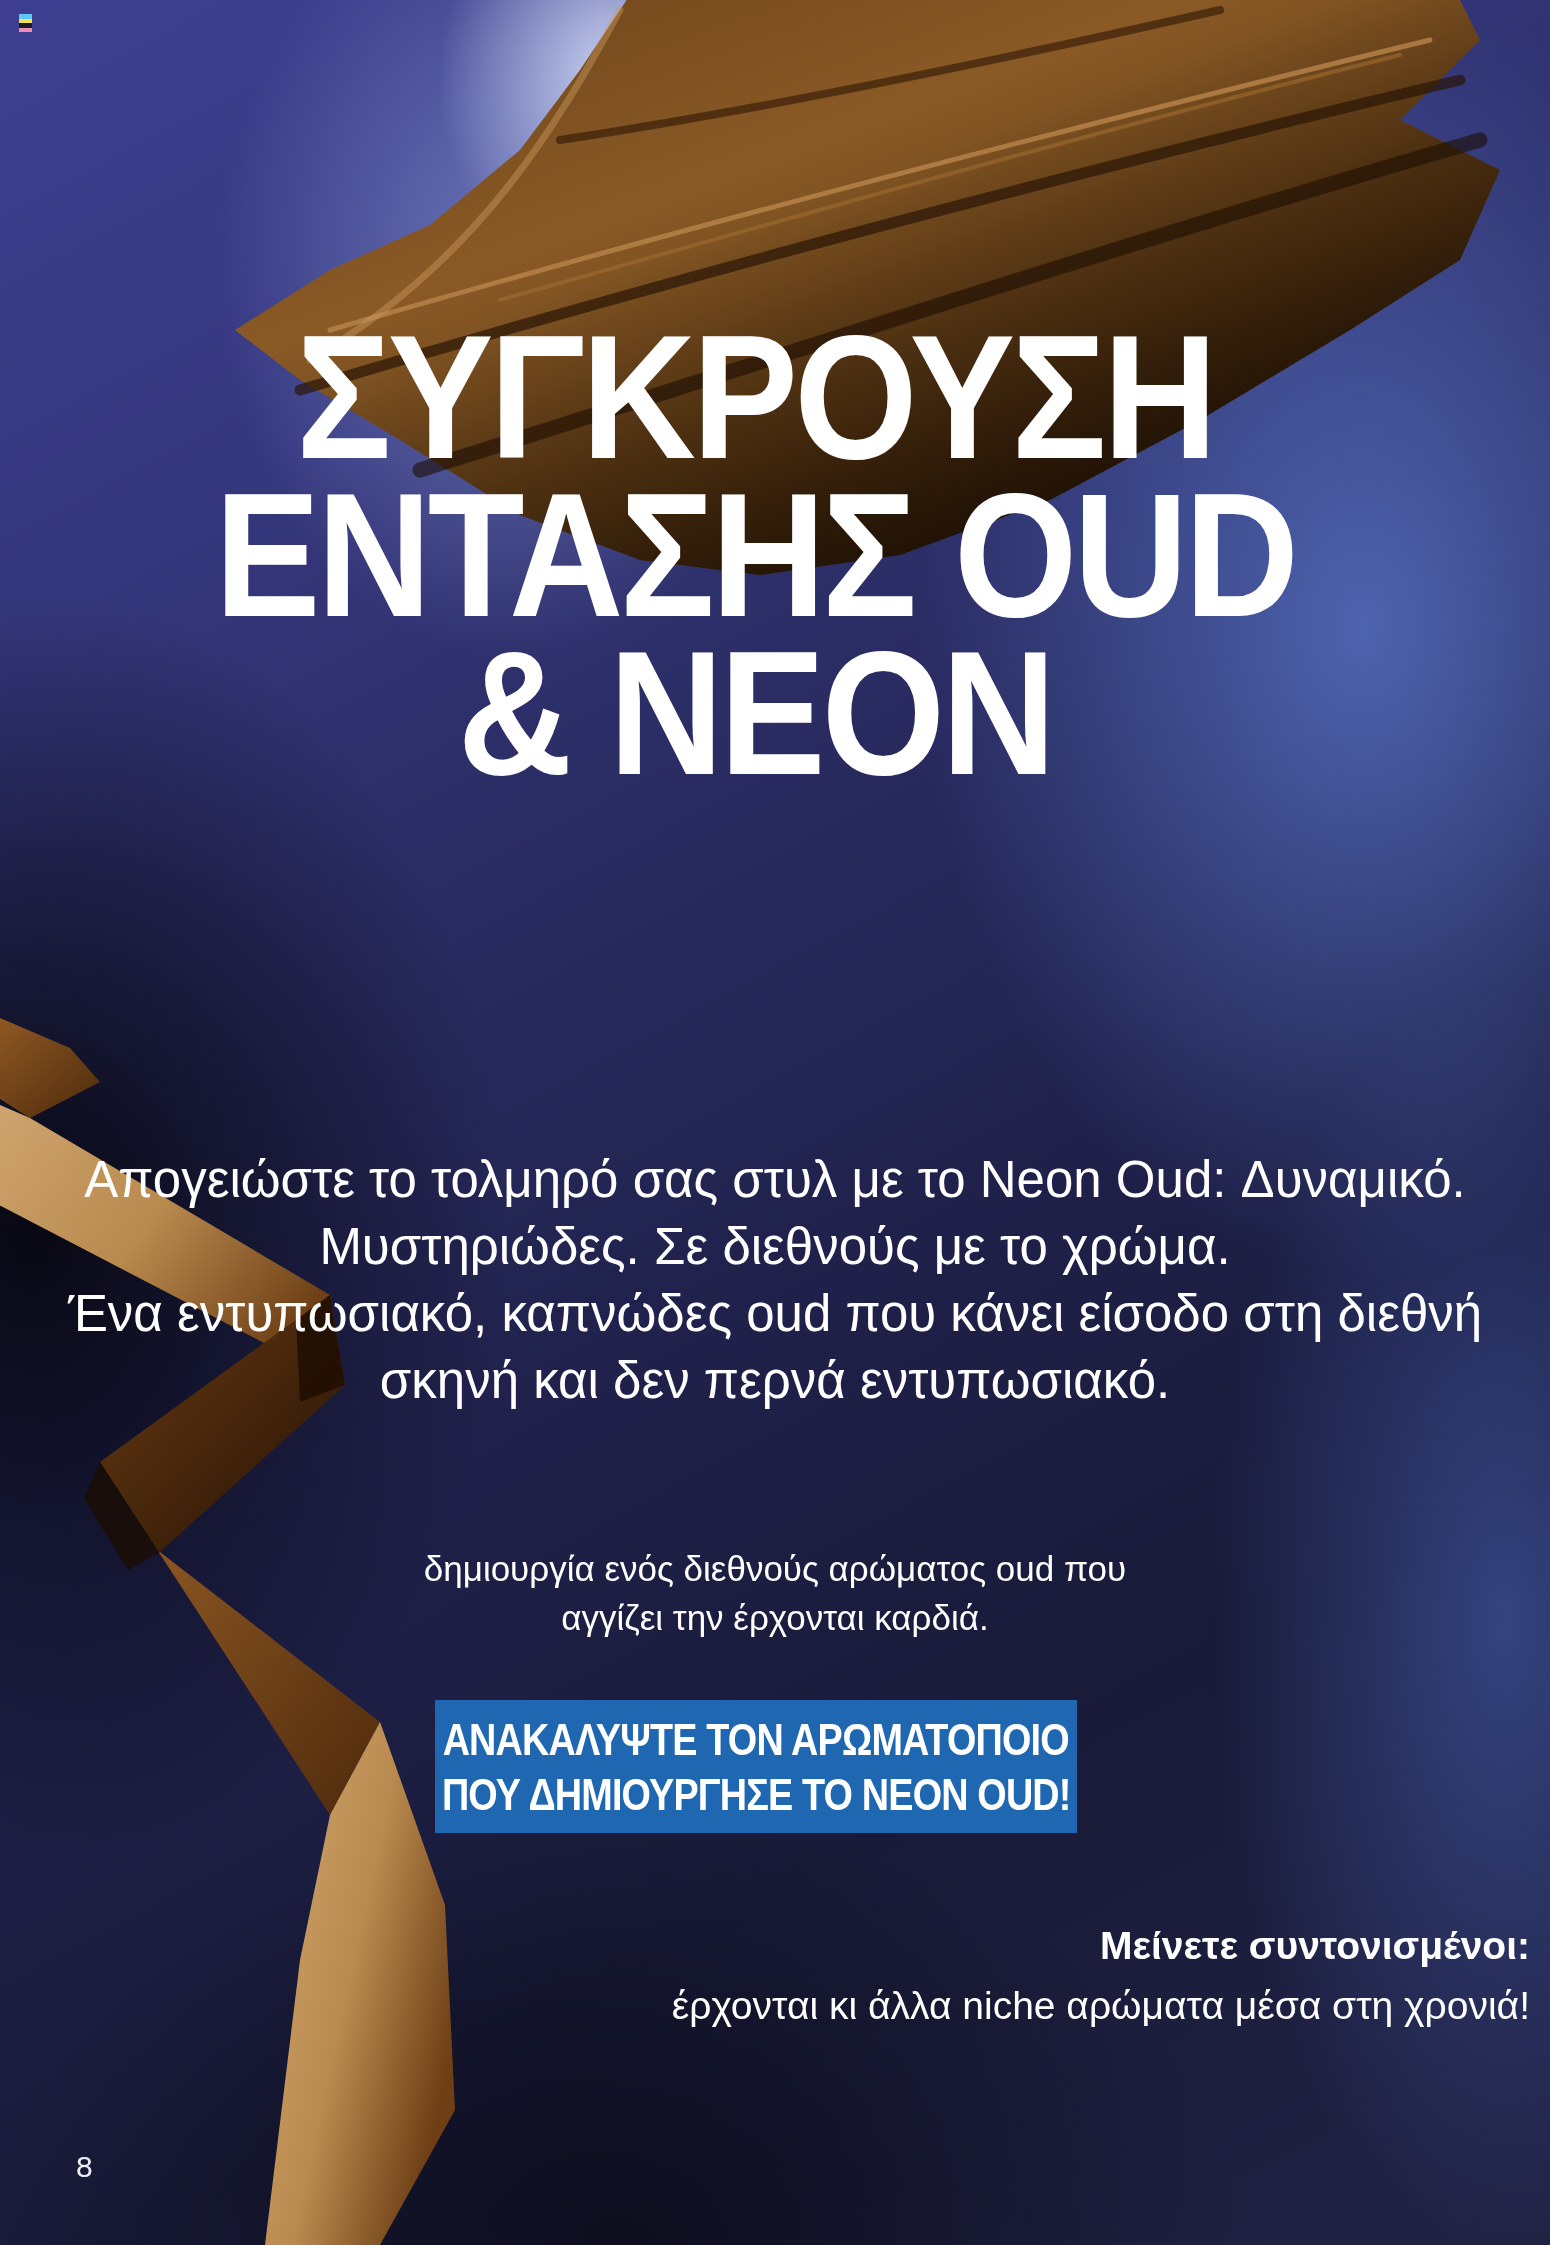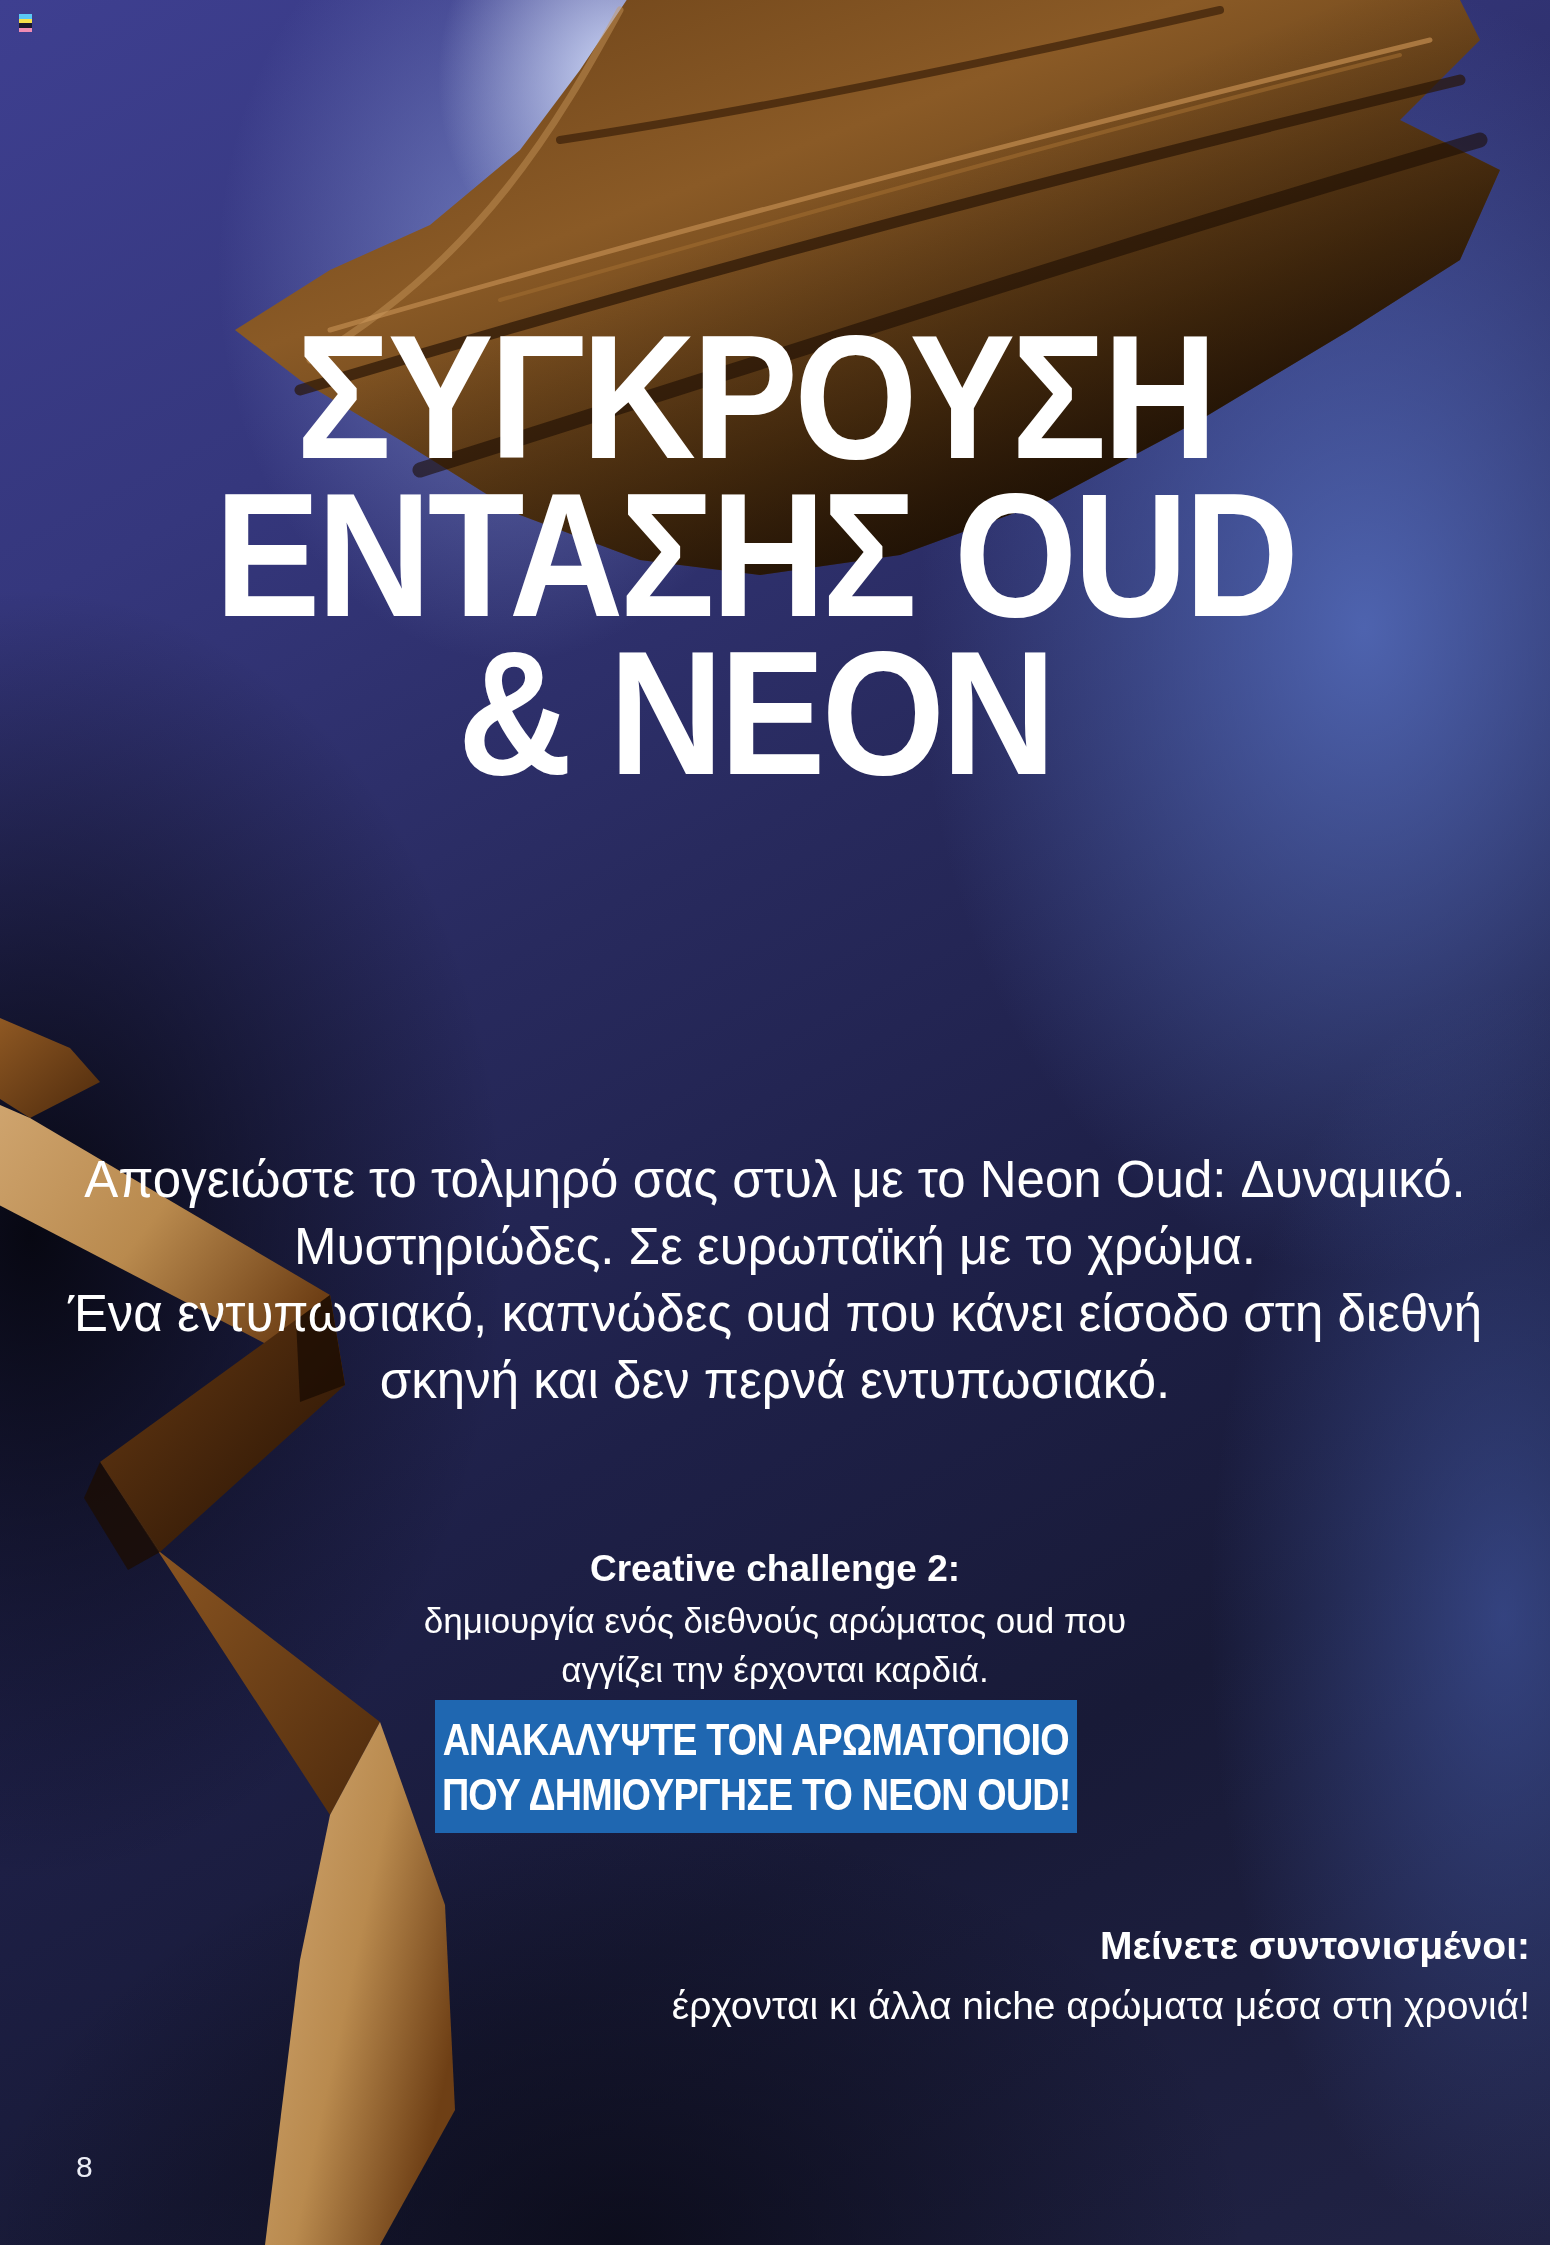--- a/index.html
+++ b/index.html
@@ -133,27 +133,26 @@
   </div>
 
   <h1 class="headline" style="margin:0;">
     <span class="h-line">ΣΥΓΚΡΟΥΣΗ</span>
     <span class="h-line">ΕΝΤΑΣΗΣ OUD</span>
     <span class="h-line">&amp; NEON</span>
   </h1>
 
   <div class="intro">
     <p>Απογειώστε το τολμηρό σας στυλ με το Neon Oud: Δυναμικό.</p>
-    <p>Μυστηριώδες. Σε ευρωπαϊκή με το χρώμα.</p>
+    <p>Μυστηριώδες. Σε διεθνούς με το χρώμα.</p>
     <p>Ένα εντυπωσιακό, καπνώδες oud που κάνει είσοδο στη διεθνή</p>
     <p>σκηνή και δεν περνά εντυπωσιακό.</p>
   </div>
 
   <div class="challenge">
-    <p class="challenge-heading">Creative challenge 2:</p>
     <p>δημιουργία ενός διεθνούς αρώματος oud που</p>
     <p>αγγίζει την έρχονται καρδιά.</p>
   </div>
 
   <div class="cta" style="background:#1f67b1;">
     <span class="cta-line">ΑΝΑΚΑΛΥΨΤΕ ΤΟΝ ΑΡΩΜΑΤΟΠΟΙΟ</span>
     <span class="cta-line">ΠΟΥ ΔΗΜΙΟΥΡΓΗΣΕ ΤΟ NEON OUD!</span>
   </div>
 
   <div class="teaser">

